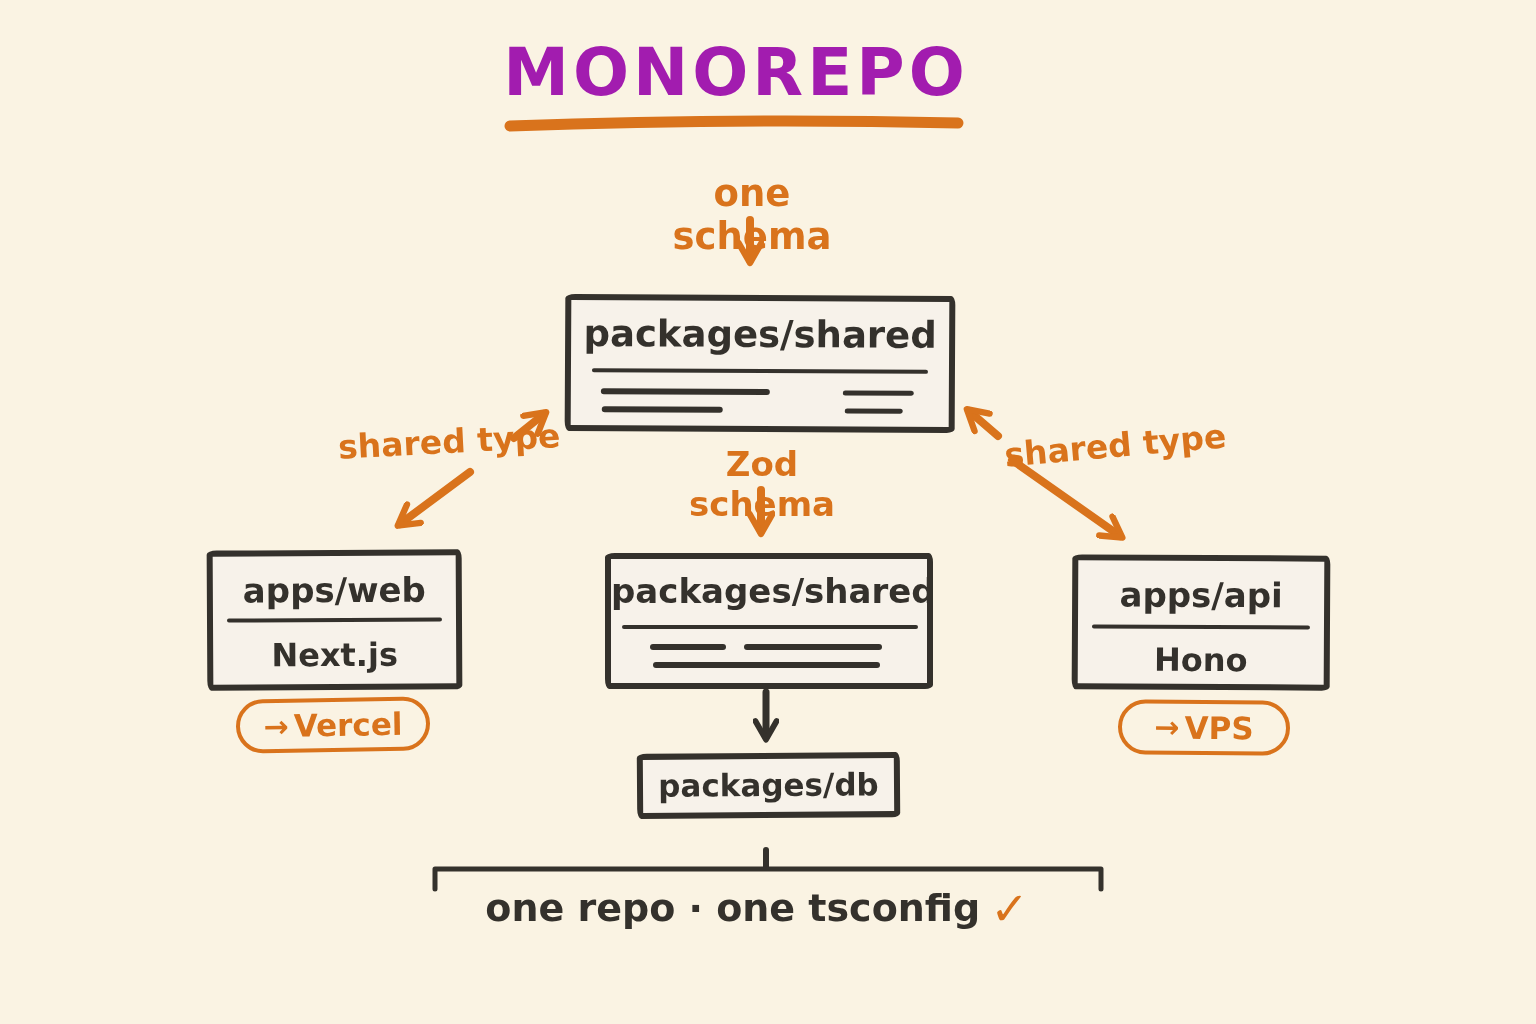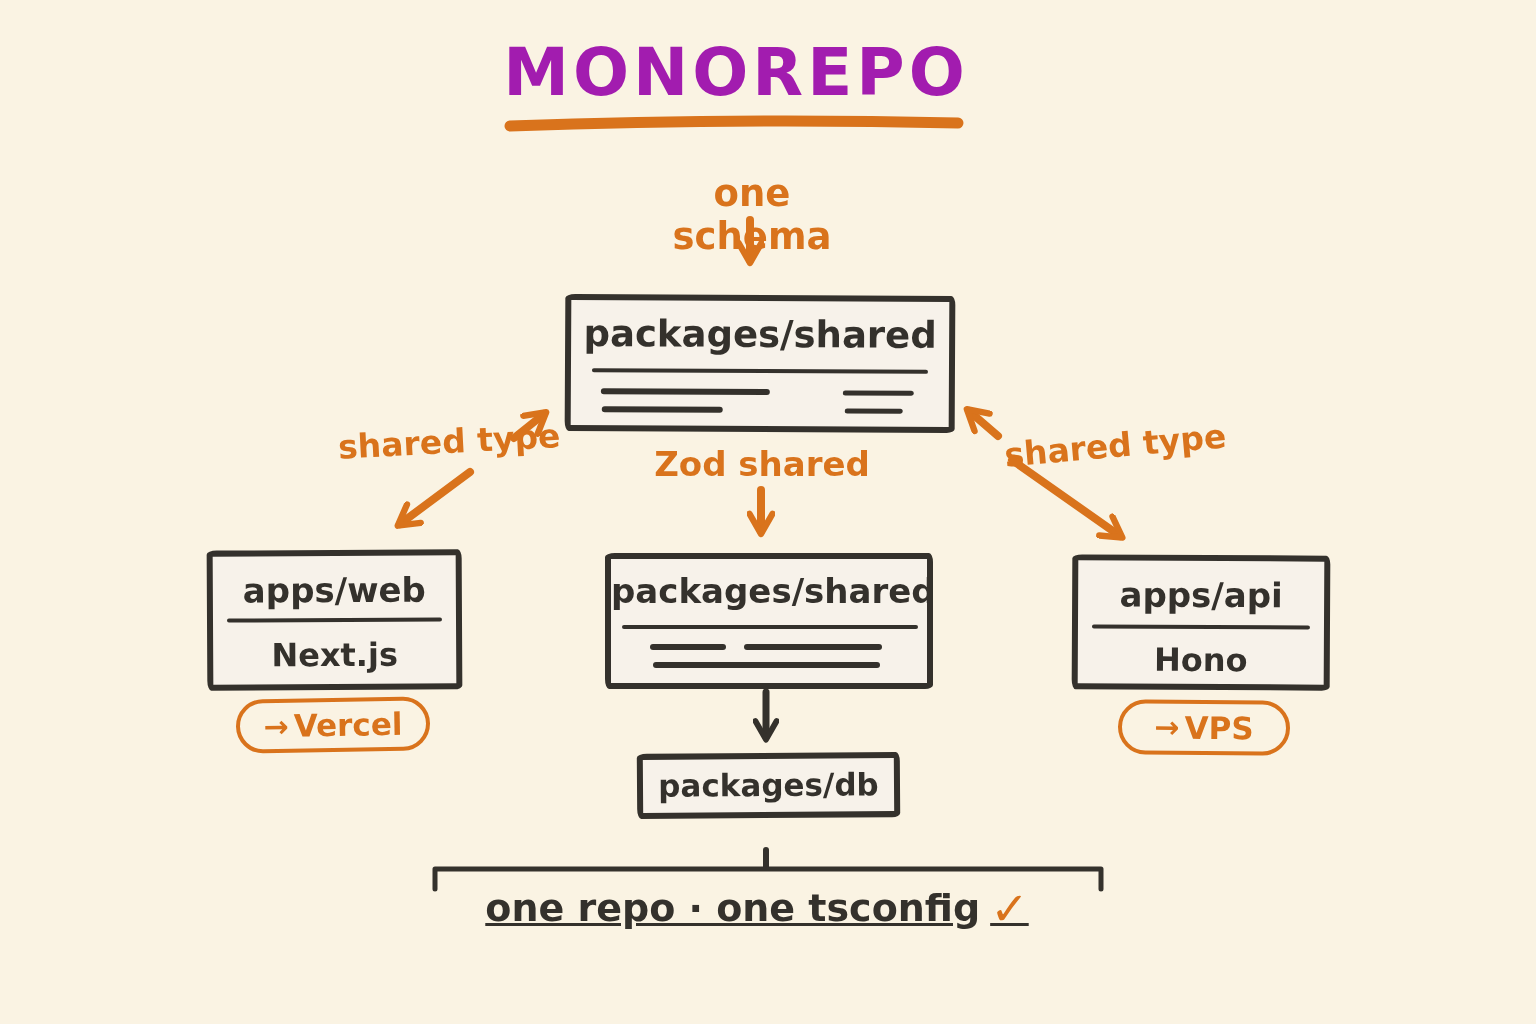--- a/index.html
+++ b/index.html
@@ -56,33 +56,33 @@
     border:4px solid #D9731C;border-radius:30px;
     display:flex;align-items:center;justify-content:center;gap:5px;
     color:#D9731C;font-weight:bold;background:transparent;
   }
   .pill-vercel{left:236px;top:698px;width:194px;height:54px;font-size:31px;transform:rotate(-1deg);}
   .pill-vps{left:1118px;top:700px;width:172px;height:55px;font-size:31px;transform:rotate(0.5deg);}
   .pill .arr{font-size:30px;}
 
   .footer{
     position:absolute;left:437px;top:882px;width:640px;text-align:center;
-    color:#34312C;font-size:38px;font-weight:bold;z-index:3;text-decoration:underline;
+    color:#34312C;font-size:38px;font-weight:bold;z-index:3;
   }
   .footer .check{color:#D9731C;font-size:46px;margin-left:10px;vertical-align:-4px;}
 </style>
 </head>
 <body>
 
 <div class="canvas">
 
   <div class="title">MONOREPO</div>
 
   <div class="lbl lbl-one-schema">one schema</div>
-  <div class="lbl lbl-zod">Zod shared</div>
+  <div class="lbl lbl-zod">Zod schema</div>
   <div class="lbl lbl-shared-left">shared type</div>
   <div class="lbl lbl-shared-right">shared type</div>
 
   <div class="box box-shared-top">
     <div class="box-title">packages/shared</div>
     <div class="divider" style="left:21px;top:68px;width:336px;"></div>
     <div class="skline" style="left:30px;top:88px;width:169px;height:6px;"></div>
     <div class="skline" style="left:31px;top:106px;width:121px;height:6px;"></div>
     <div class="skline" style="left:272px;top:89px;width:71px;height:5px;"></div>
     <div class="skline" style="left:274px;top:107px;width:58px;height:5px;"></div>

